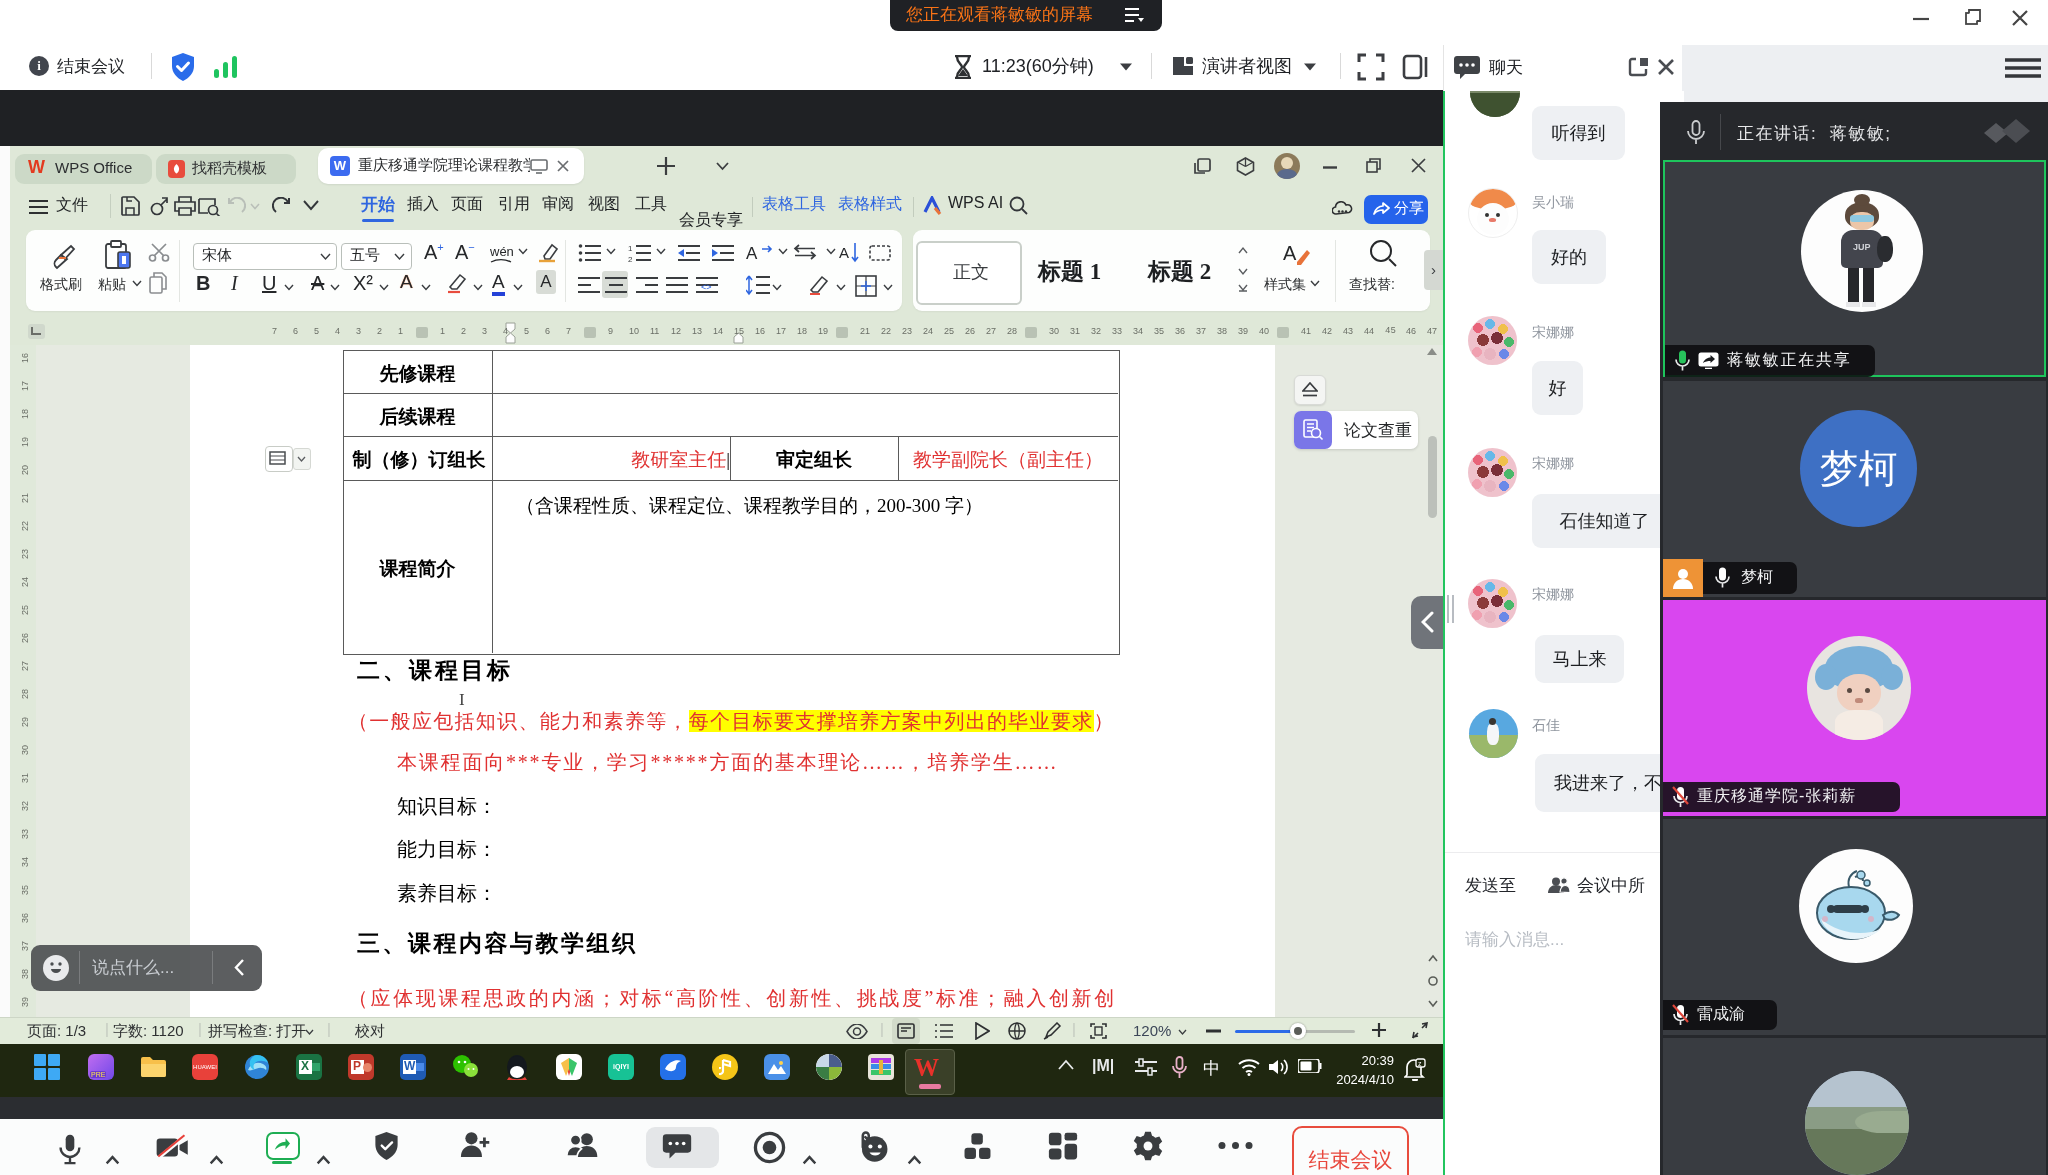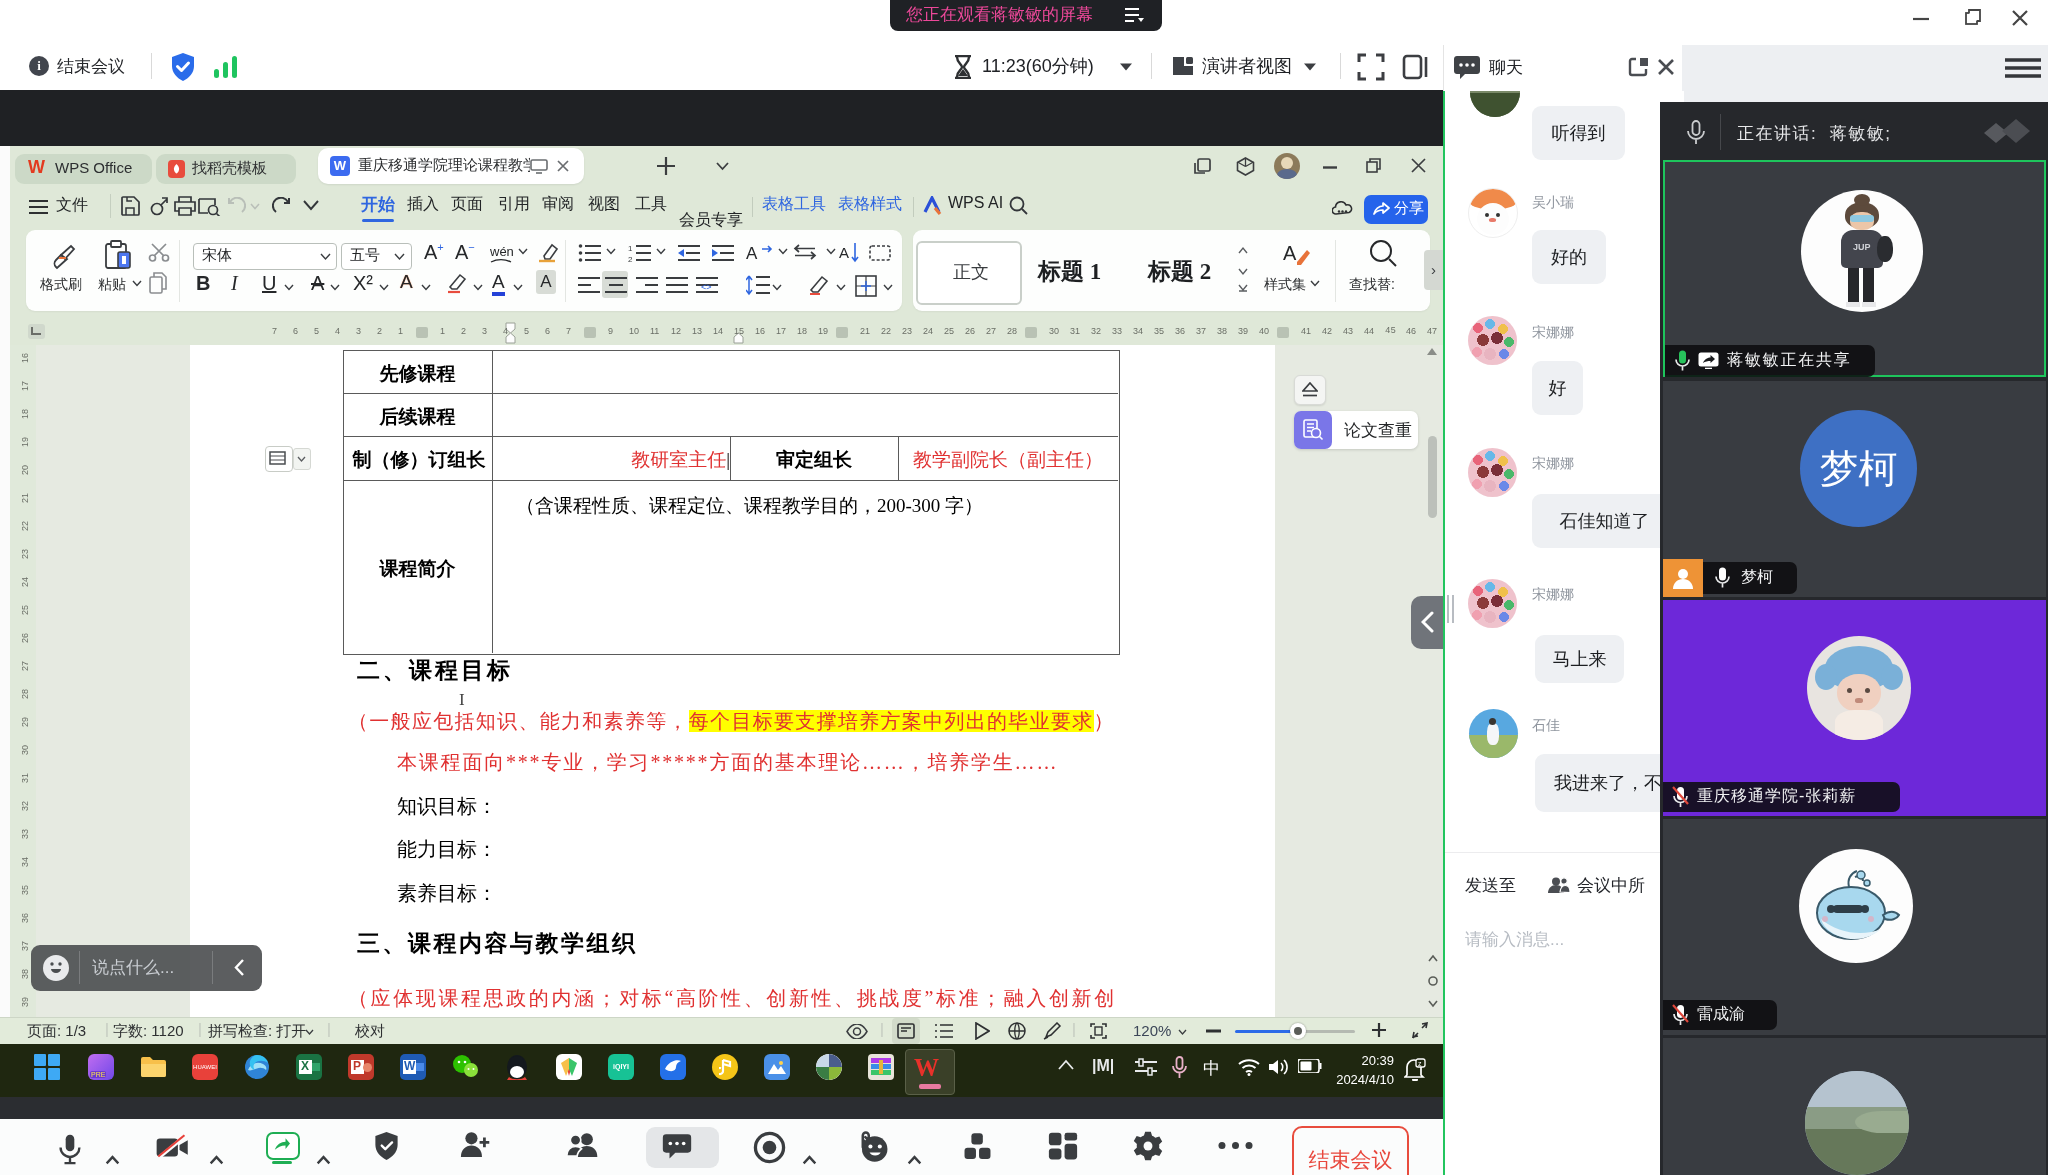--- a/index.html
+++ b/index.html
@@ -17,21 +17,21 @@
   radial-gradient(circle 5px at 41px 26px,#4ab86a 95%,transparent),
   radial-gradient(circle 5px at 9px 36px,#f0a0b0 95%,transparent),
   radial-gradient(circle 6px at 22px 38px,#e8b4c0 95%,transparent),
   radial-gradient(circle 5px at 36px 38px,#6a88e8 95%,transparent),
   #efc2cc;}
 </style>
 </head>
 <body>
 
 <div class="ab" style="left:0;top:0;width:2048px;height:45px;background:#fff;"></div>
-<div class="ab" style="left:890px;top:0;width:272px;height:31px;background:#1f2125;border-radius:0 0 8px 8px;color:#ec4899;font-size:17px;line-height:30px;">
+<div class="ab" style="left:890px;top:0;width:272px;height:31px;background:#1f2125;border-radius:0 0 8px 8px;color:#f97316;font-size:17px;line-height:30px;">
   <span class="ab" style="left:16px;top:0;">您正在观看蒋敏敏的屏幕</span>
   <svg class="ab" style="left:234px;top:7px;" width="22" height="17" viewBox="0 0 22 17">
       <g stroke="#fff" stroke-width="2" fill="none">
         <path d="M1 2h14M1 8h14M1 14h9"></path>
       </g>
       <path d="M14 11l3 4 3-4z" fill="#fff"></path>
     </svg>
 </div>
 
 <svg class="ab" style="left:1908px;top:8px;" width="140" height="22" viewBox="0 0 140 22">
@@ -1052,21 +1052,21 @@
       </div>
     <div class="ab" style="left:40px;top:181px;width:94px;height:32px;background:rgba(12,13,15,.88);border-radius:0 7px 7px 0;">
       <svg class="ab" style="left:12px;top:5px;" width="15" height="22" viewBox="0 0 15 22">
           <rect x="4" y="0.5" width="7" height="13" rx="3.5" fill="#fff"></rect>
           <path d="M1 9.5a6.5 6.5 0 0 0 13 0M7.5 16.5v4" stroke="#e8e9ea" stroke-width="1.7" fill="none"></path>
         </svg>
       <div class="ab" style="left:38px;top:5px;font-size:16px;color:#f2f3f4;">梦柯</div>
     </div>
   </div>
 
-  <div class="ab" style="left:3px;top:498px;width:383px;height:216px;background:#6d28d9;text-align:right;">
+  <div class="ab" style="left:3px;top:498px;width:383px;height:216px;background:#d946ef;text-align:right;">
     <div class="ab" style="left:144px;top:36px;width:104px;height:104px;border-radius:50%;background:#e8e4e0;overflow:hidden;">
       <div class="ab" style="left:18px;top:10px;width:68px;height:44px;background:#7ab0d8;border-radius:50% 50% 45% 45%;"></div>
       <div class="ab" style="left:8px;top:28px;width:22px;height:26px;background:#7ab0d8;border-radius:50%;"></div>
       <div class="ab" style="left:74px;top:28px;width:22px;height:26px;background:#7ab0d8;border-radius:50%;"></div>
       <div class="ab" style="left:30px;top:38px;width:44px;height:38px;background:#f0d0c0;border-radius:48%;"></div>
       <div class="ab" style="left:40px;top:52px;width:5px;height:5px;background:#5a4a42;border-radius:50%;"></div>
       <div class="ab" style="left:58px;top:52px;width:5px;height:5px;background:#5a4a42;border-radius:50%;"></div>
       <div class="ab" style="left:48px;top:62px;width:8px;height:5px;background:#c08a7a;border-radius:40%;"></div>
       <div class="ab" style="left:28px;top:74px;width:48px;height:30px;background:#f5ece4;border-radius:40% 40% 0 0;"></div>
     </div>

